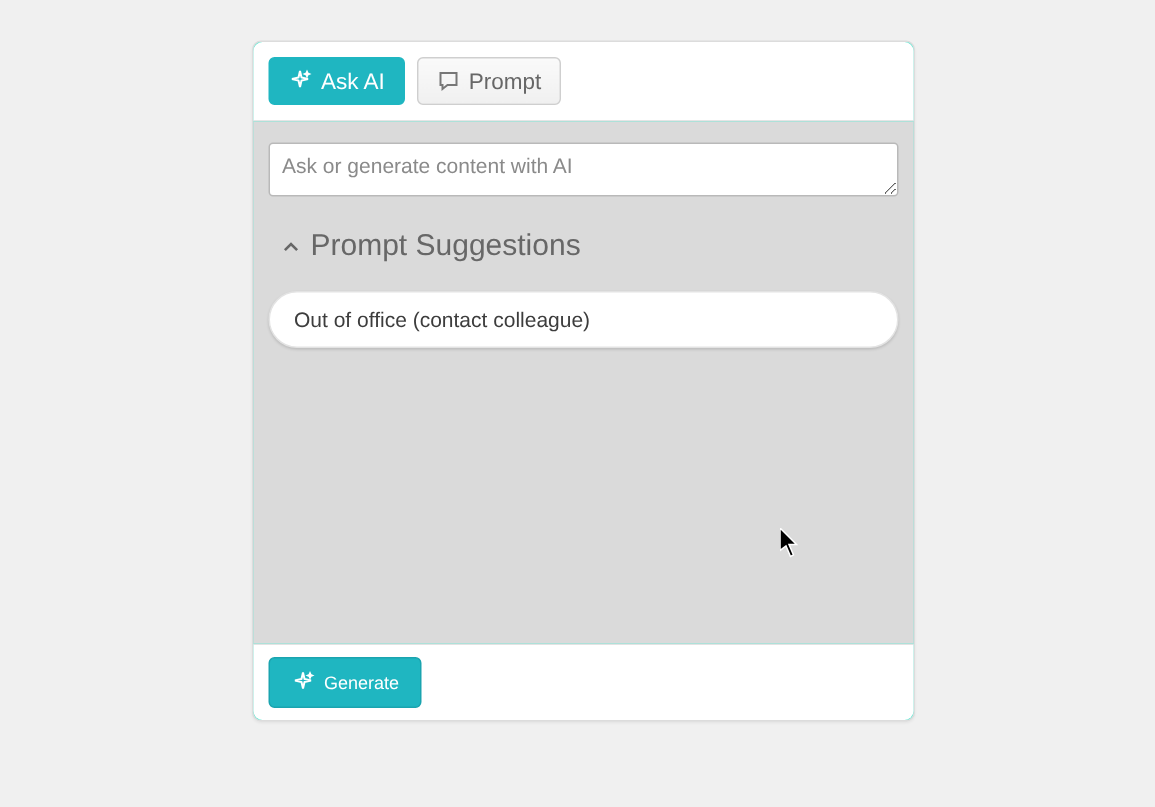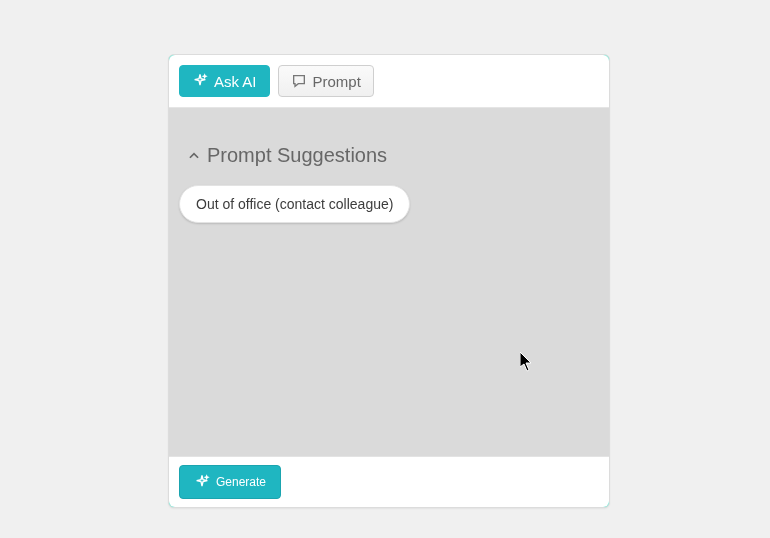--- a/index.html
+++ b/index.html
@@ -16,21 +16,20 @@
       left: 168px;
       top: 27px;
       width: 442px;
       height: 454px;
       background: #5eead4;
       border: 1px solid #dcdcdc;
       border-radius: 6px;
       box-shadow: 0 1px 2px rgba(0,0,0,0.06);
       display: flex;
       flex-direction: column;
-      margin-top: 27px;
     }
     .tabs-row {
       display: flex;
       gap: 8px;
       padding: 10px 10px 10px 10px;
       border-bottom: 1px solid #e5e5e5;
       background: #fff;
       border-radius: 6px 6px 0 0;
     }
     .tab-btn {
@@ -86,20 +85,21 @@
       font-size: 20px;
       cursor: pointer;
       background: none;
       border: none;
       padding: 0;
     }
     .suggestions-toggle .chev { width: 14px; height: 14px; display: inline-flex; }
     .suggestion-list {
       margin-top: 18px;
       display: flex;
+      flex-direction: column;
       gap: 0;
     }
     .suggestion-pill {
       background: #fff;
       border: 1px solid #e3e3e3;
       border-radius: 999px;
       padding: 10px 16px;
       font-size: 14px;
       color: #3d3d3d;
       box-shadow: 0 1px 2px rgba(0,0,0,0.15);
@@ -154,20 +154,21 @@
       <span class="icon">
         <svg viewBox="0 0 24 24" fill="none" stroke="#777" stroke-width="2">
           <path d="M4 4 H20 V16 H11 L6 20 V16 H4 Z"></path>
         </svg>
       </span>
       <span>Prompt</span>
     </button>
   </div>
 
   <div class="content-area">
+    <textarea class="prompt-input" placeholder="Ask or generate content with AI" style=""></textarea>
 
     <button class="suggestions-toggle">
       <span class="chev">
         <svg viewBox="0 0 24 24" fill="none" stroke="#676767" stroke-width="3">
           <polyline points="5 15 12 8 19 15"></polyline>
         </svg>
       </span>
       <span>Prompt Suggestions</span>
     </button>
 

